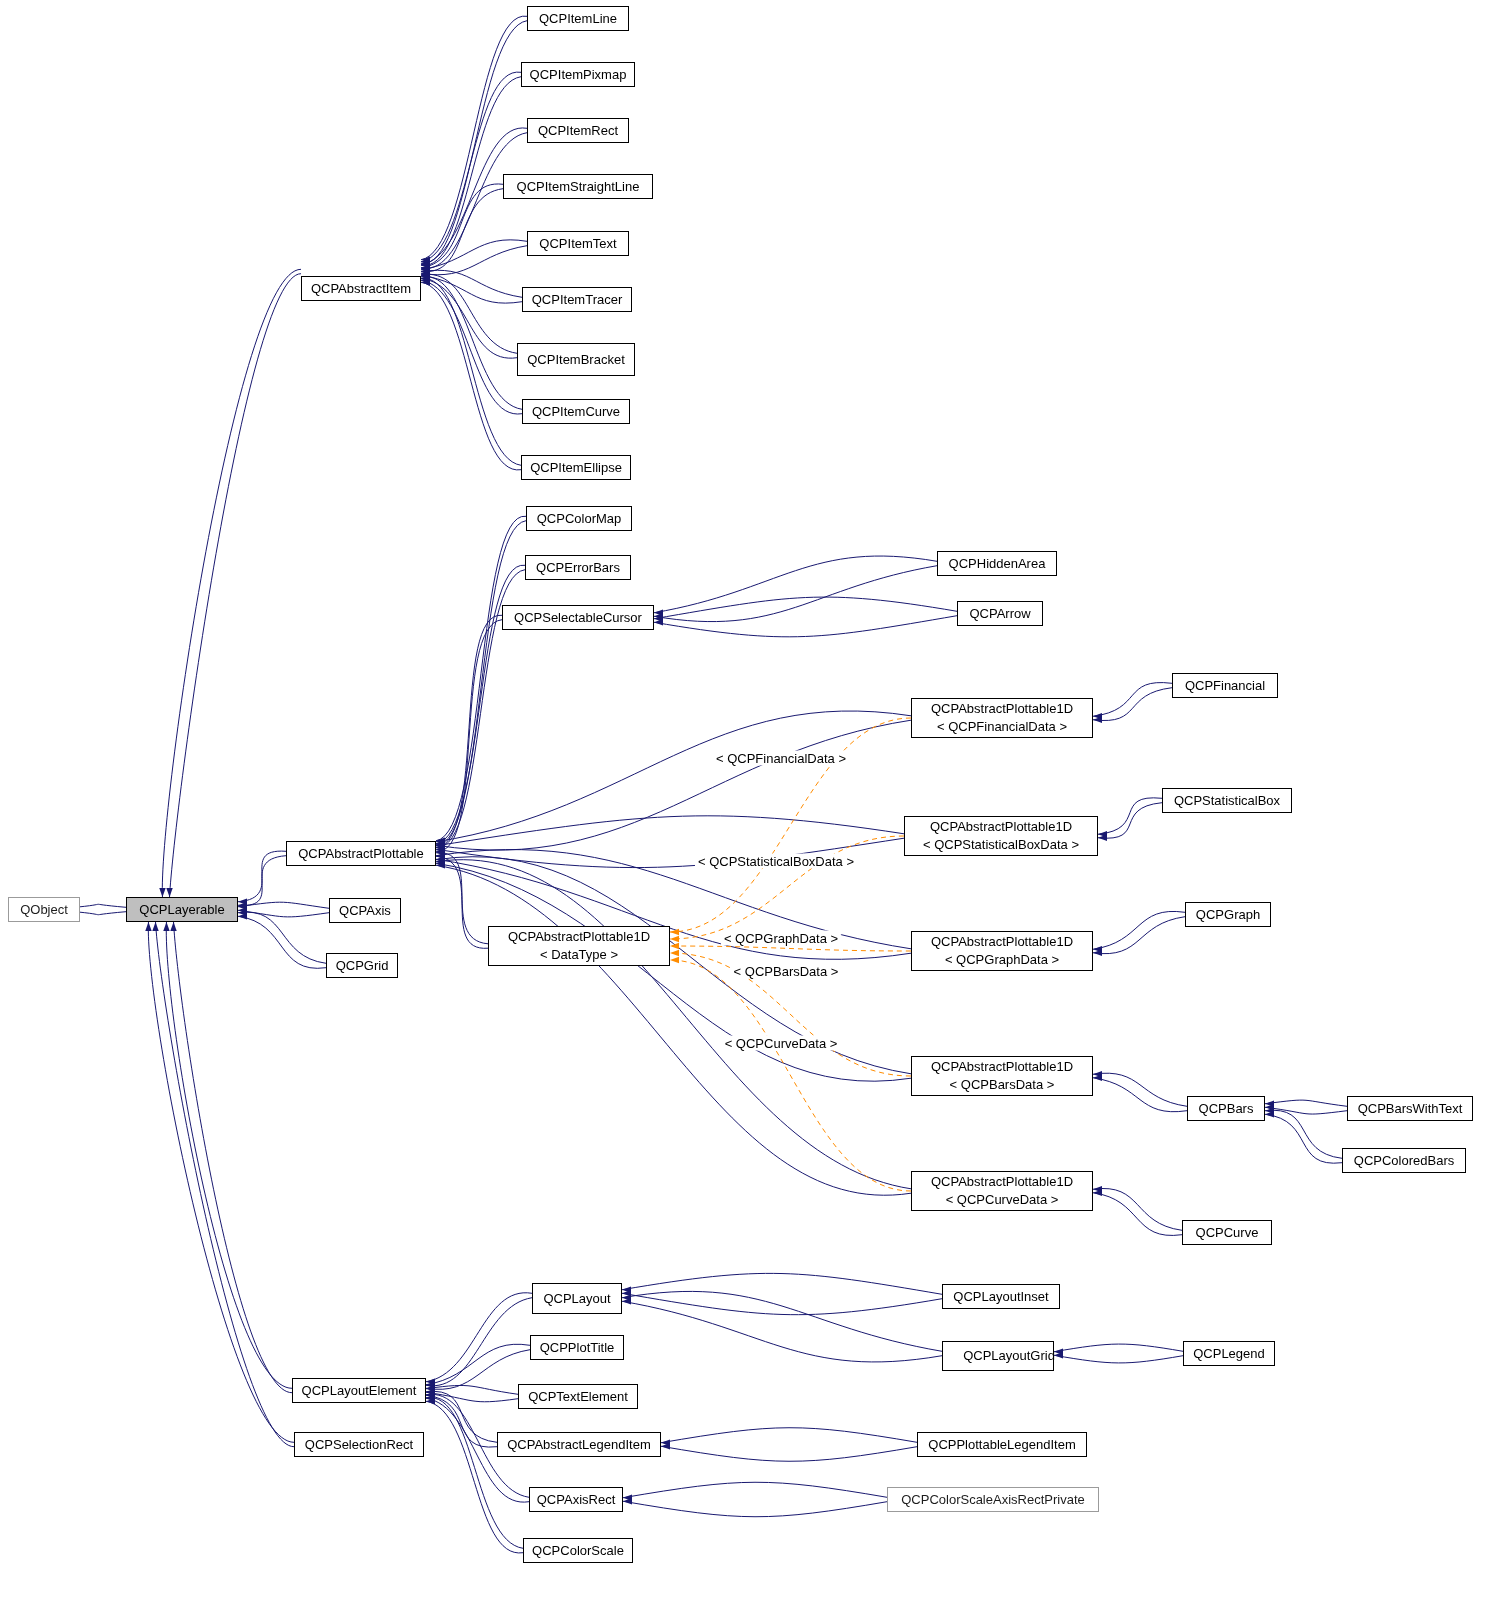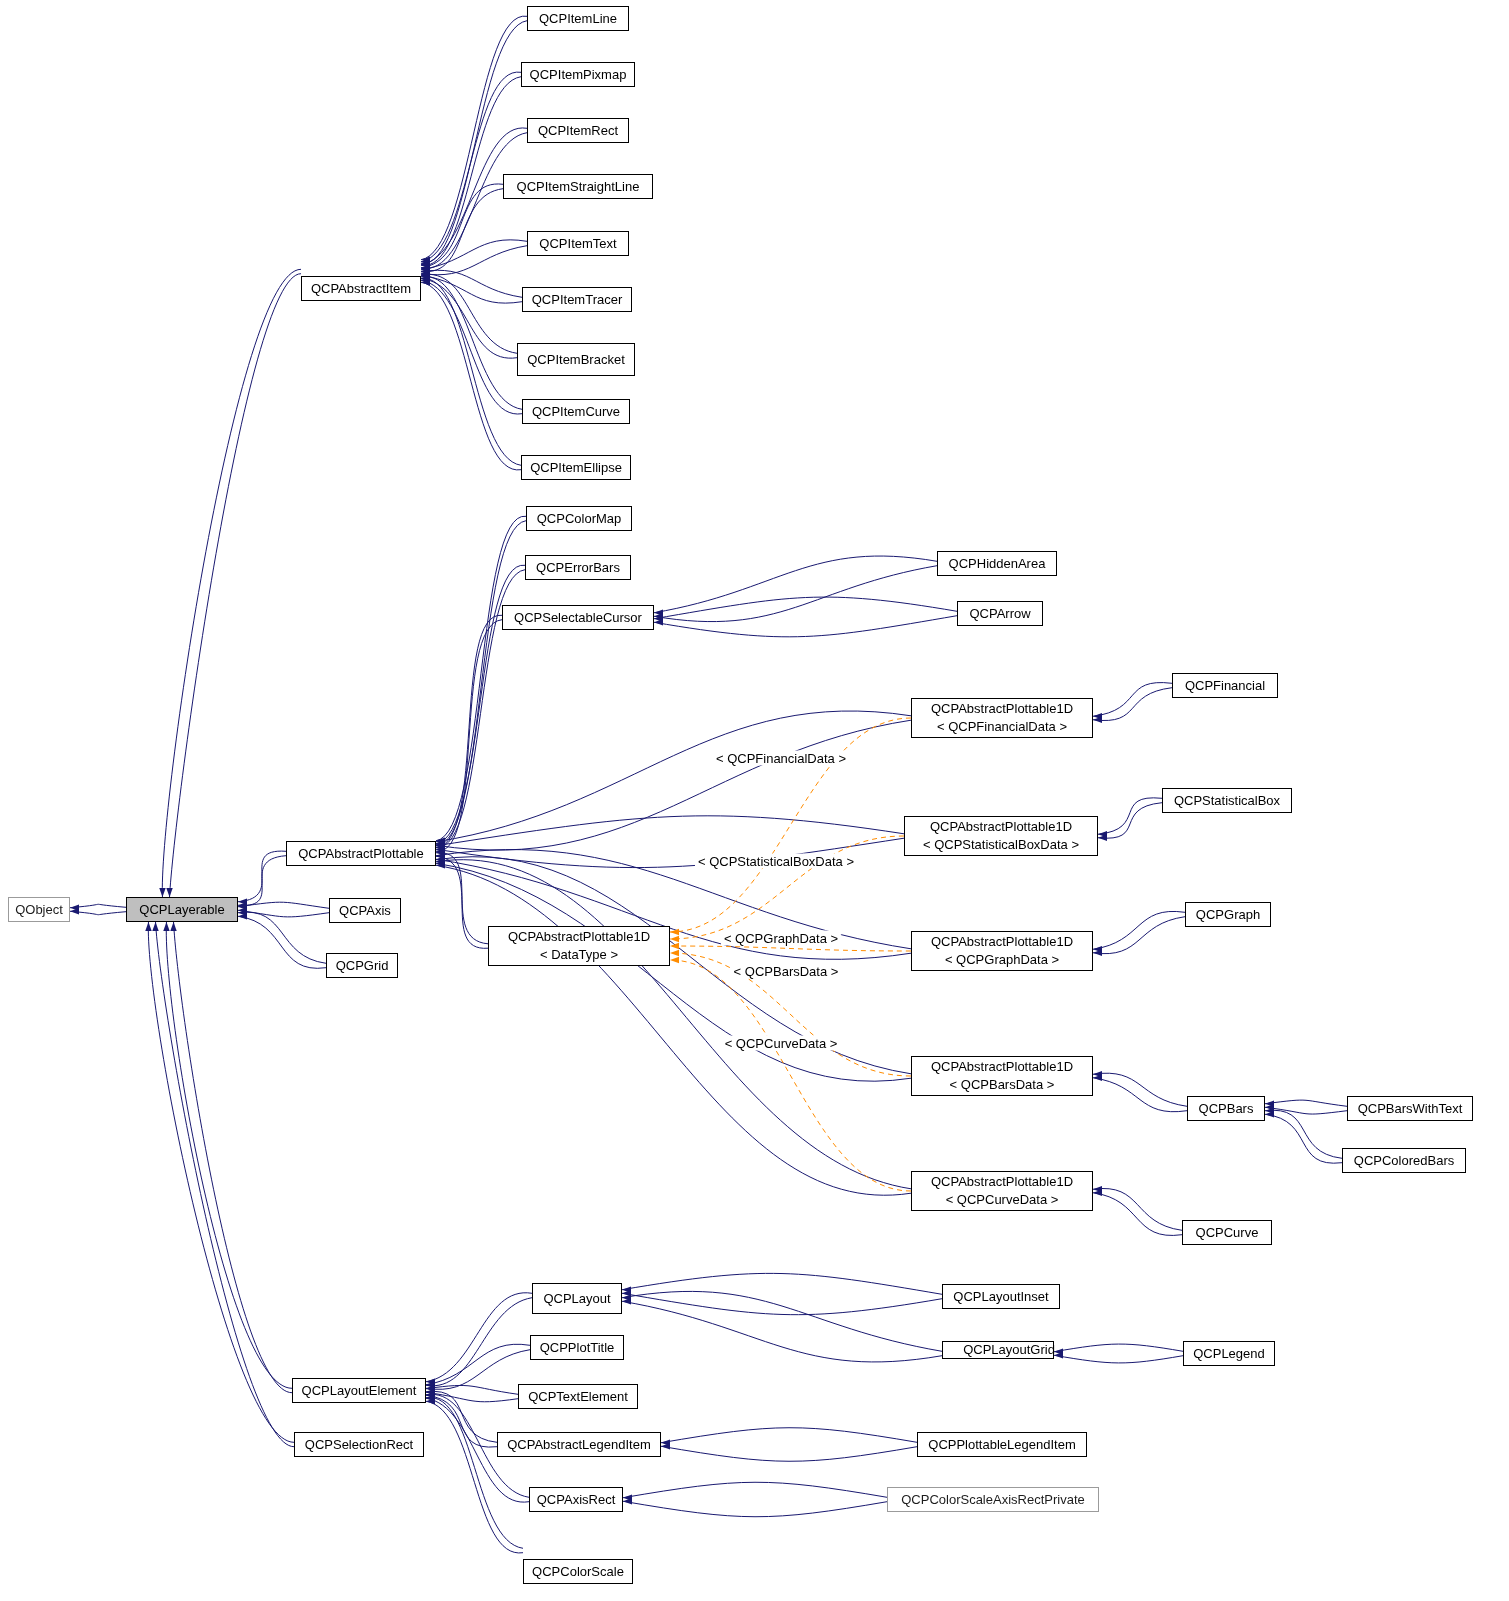--- a/index.html
+++ b/index.html
@@ -207,21 +207,21 @@
       <polygon points="670,932 679,928.8 679,935.2" class="arrowhead dashed"></polygon>
       <path d="M 904 836 C 798.7 836, 775.3 939, 670 939" class="edge dashed"></path>
       <polygon points="670,939 679,935.8 679,942.2" class="arrowhead dashed"></polygon>
       <path d="M 911 951 C 802.55 951, 778.45 946, 670 946" class="edge dashed"></path>
       <polygon points="670,946 679,942.8 679,949.2" class="arrowhead dashed"></polygon>
       <path d="M 911 1076 C 802.55 1076, 778.45 953, 670 953" class="edge dashed"></path>
       <polygon points="670,953 679,949.8 679,956.2" class="arrowhead dashed"></polygon>
       <path d="M 911 1191 C 802.55 1191, 778.45 960, 670 960" class="edge dashed"></path>
       <polygon points="670,960 679,956.8 679,963.2" class="arrowhead dashed"></polygon>
     </svg>
-<div class="node external" style="left: 8px; top: 897px; width: 62px; height: 25px;">QObject</div>
+<div class="node external" style="left: 8px; top: 897px; width: 72px; height: 25px;">QObject</div>
     <div class="node selected" style="left: 126px; top: 897px; width: 112px; height: 25px;">QCPLayerable</div>
     <div class="node" style="left: 301px; top: 276px; width: 120px; height: 25px;">QCPAbstractItem</div>
     <div class="node" style="left: 527px; top: 6px; width: 102px; height: 25px;">QCPItemLine</div>
     <div class="node" style="left: 521px; top: 62px; width: 114px; height: 25px;">QCPItemPixmap</div>
     <div class="node" style="left: 527px; top: 118px; width: 102px; height: 25px;">QCPItemRect</div>
     <div class="node" style="left: 503px; top: 174px; width: 150px; height: 25px;">QCPItemStraightLine</div>
     <div class="node" style="left: 527px; top: 231px; width: 102px; height: 25px;">QCPItemText</div>
     <div class="node" style="left: 522px; top: 287px; width: 110px; height: 25px;">QCPItemTracer</div>
     <div class="node" style="left: 517px; top: 343px; width: 118px; height: 33px;">QCPItemBracket</div>
     <div class="node" style="left: 522px; top: 399px; width: 108px; height: 25px;">QCPItemCurve</div>
@@ -248,29 +248,29 @@
     <div class="node" style="left: 911px; top: 1056px; width: 182px; height: 40px;">QCPAbstractPlottable1D
 &lt; QCPBarsData &gt;</div>
     <div class="node" style="left: 1187px; top: 1096px; width: 78px; height: 25px;">QCPBars</div>
     <div class="node" style="left: 1347px; top: 1096px; width: 126px; height: 25px;">QCPBarsWithText</div>
     <div class="node" style="left: 1342px; top: 1148px; width: 124px; height: 25px;">QCPColoredBars</div>
     <div class="node" style="left: 911px; top: 1171px; width: 182px; height: 40px;">QCPAbstractPlottable1D
 &lt; QCPCurveData &gt;</div>
     <div class="node" style="left: 1182px; top: 1220px; width: 90px; height: 25px;">QCPCurve</div>
     <div class="node" style="left: 532px; top: 1283px; width: 90px; height: 31px;">QCPLayout</div>
     <div class="node" style="left: 942px; top: 1284px; width: 118px; height: 25px;">QCPLayoutInset</div>
-    <div class="node" style="left: 942px; top: 1341px; width: 112px; height: 18px; padding-left: 22px;">QCPLayoutGrid</div>
+    <div class="node" style="left: 942px; top: 1341px; width: 112px; height: 30px; padding-left: 22px;">QCPLayoutGrid</div>
     <div class="node" style="left: 1183px; top: 1341px; width: 92px; height: 25px;">QCPLegend</div>
     <div class="node" style="left: 530px; top: 1335px; width: 94px; height: 25px;">QCPPlotTitle</div>
     <div class="node" style="left: 518px; top: 1384px; width: 120px; height: 25px;">QCPTextElement</div>
     <div class="node" style="left: 292px; top: 1378px; width: 134px; height: 25px;">QCPLayoutElement</div>
     <div class="node" style="left: 497px; top: 1432px; width: 164px; height: 25px;">QCPAbstractLegendItem</div>
     <div class="node" style="left: 917px; top: 1432px; width: 170px; height: 25px;">QCPPlottableLegendItem</div>
     <div class="node" style="left: 294px; top: 1432px; width: 130px; height: 25px;">QCPSelectionRect</div>
     <div class="node" style="left: 529px; top: 1487px; width: 94px; height: 25px;">QCPAxisRect</div>
     <div class="node external" style="left: 887px; top: 1487px; width: 212px; height: 25px;">QCPColorScaleAxisRectPrivate</div>
-    <div class="node" style="left: 523px; top: 1538px; width: 110px; height: 25px; margin-top: 21px;">QCPColorScale</div>
+    <div class="node" style="left: 523px; top: 1538px; width: 110px; height: 25px;">QCPColorScale</div>
     <div class="edge-label" style="left: 781px; top: 758px;">&lt; QCPFinancialData &gt;</div>
     <div class="edge-label" style="left: 776px; top: 861px;">&lt; QCPStatisticalBoxData &gt;</div>
     <div class="edge-label" style="left: 781px; top: 938px;">&lt; QCPGraphData &gt;</div>
     <div class="edge-label" style="left: 786px; top: 971px;">&lt; QCPBarsData &gt;</div>
     <div class="edge-label" style="left: 781px; top: 1043px;">&lt; QCPCurveData &gt;</div>
   </div>
 
 </body></html>

